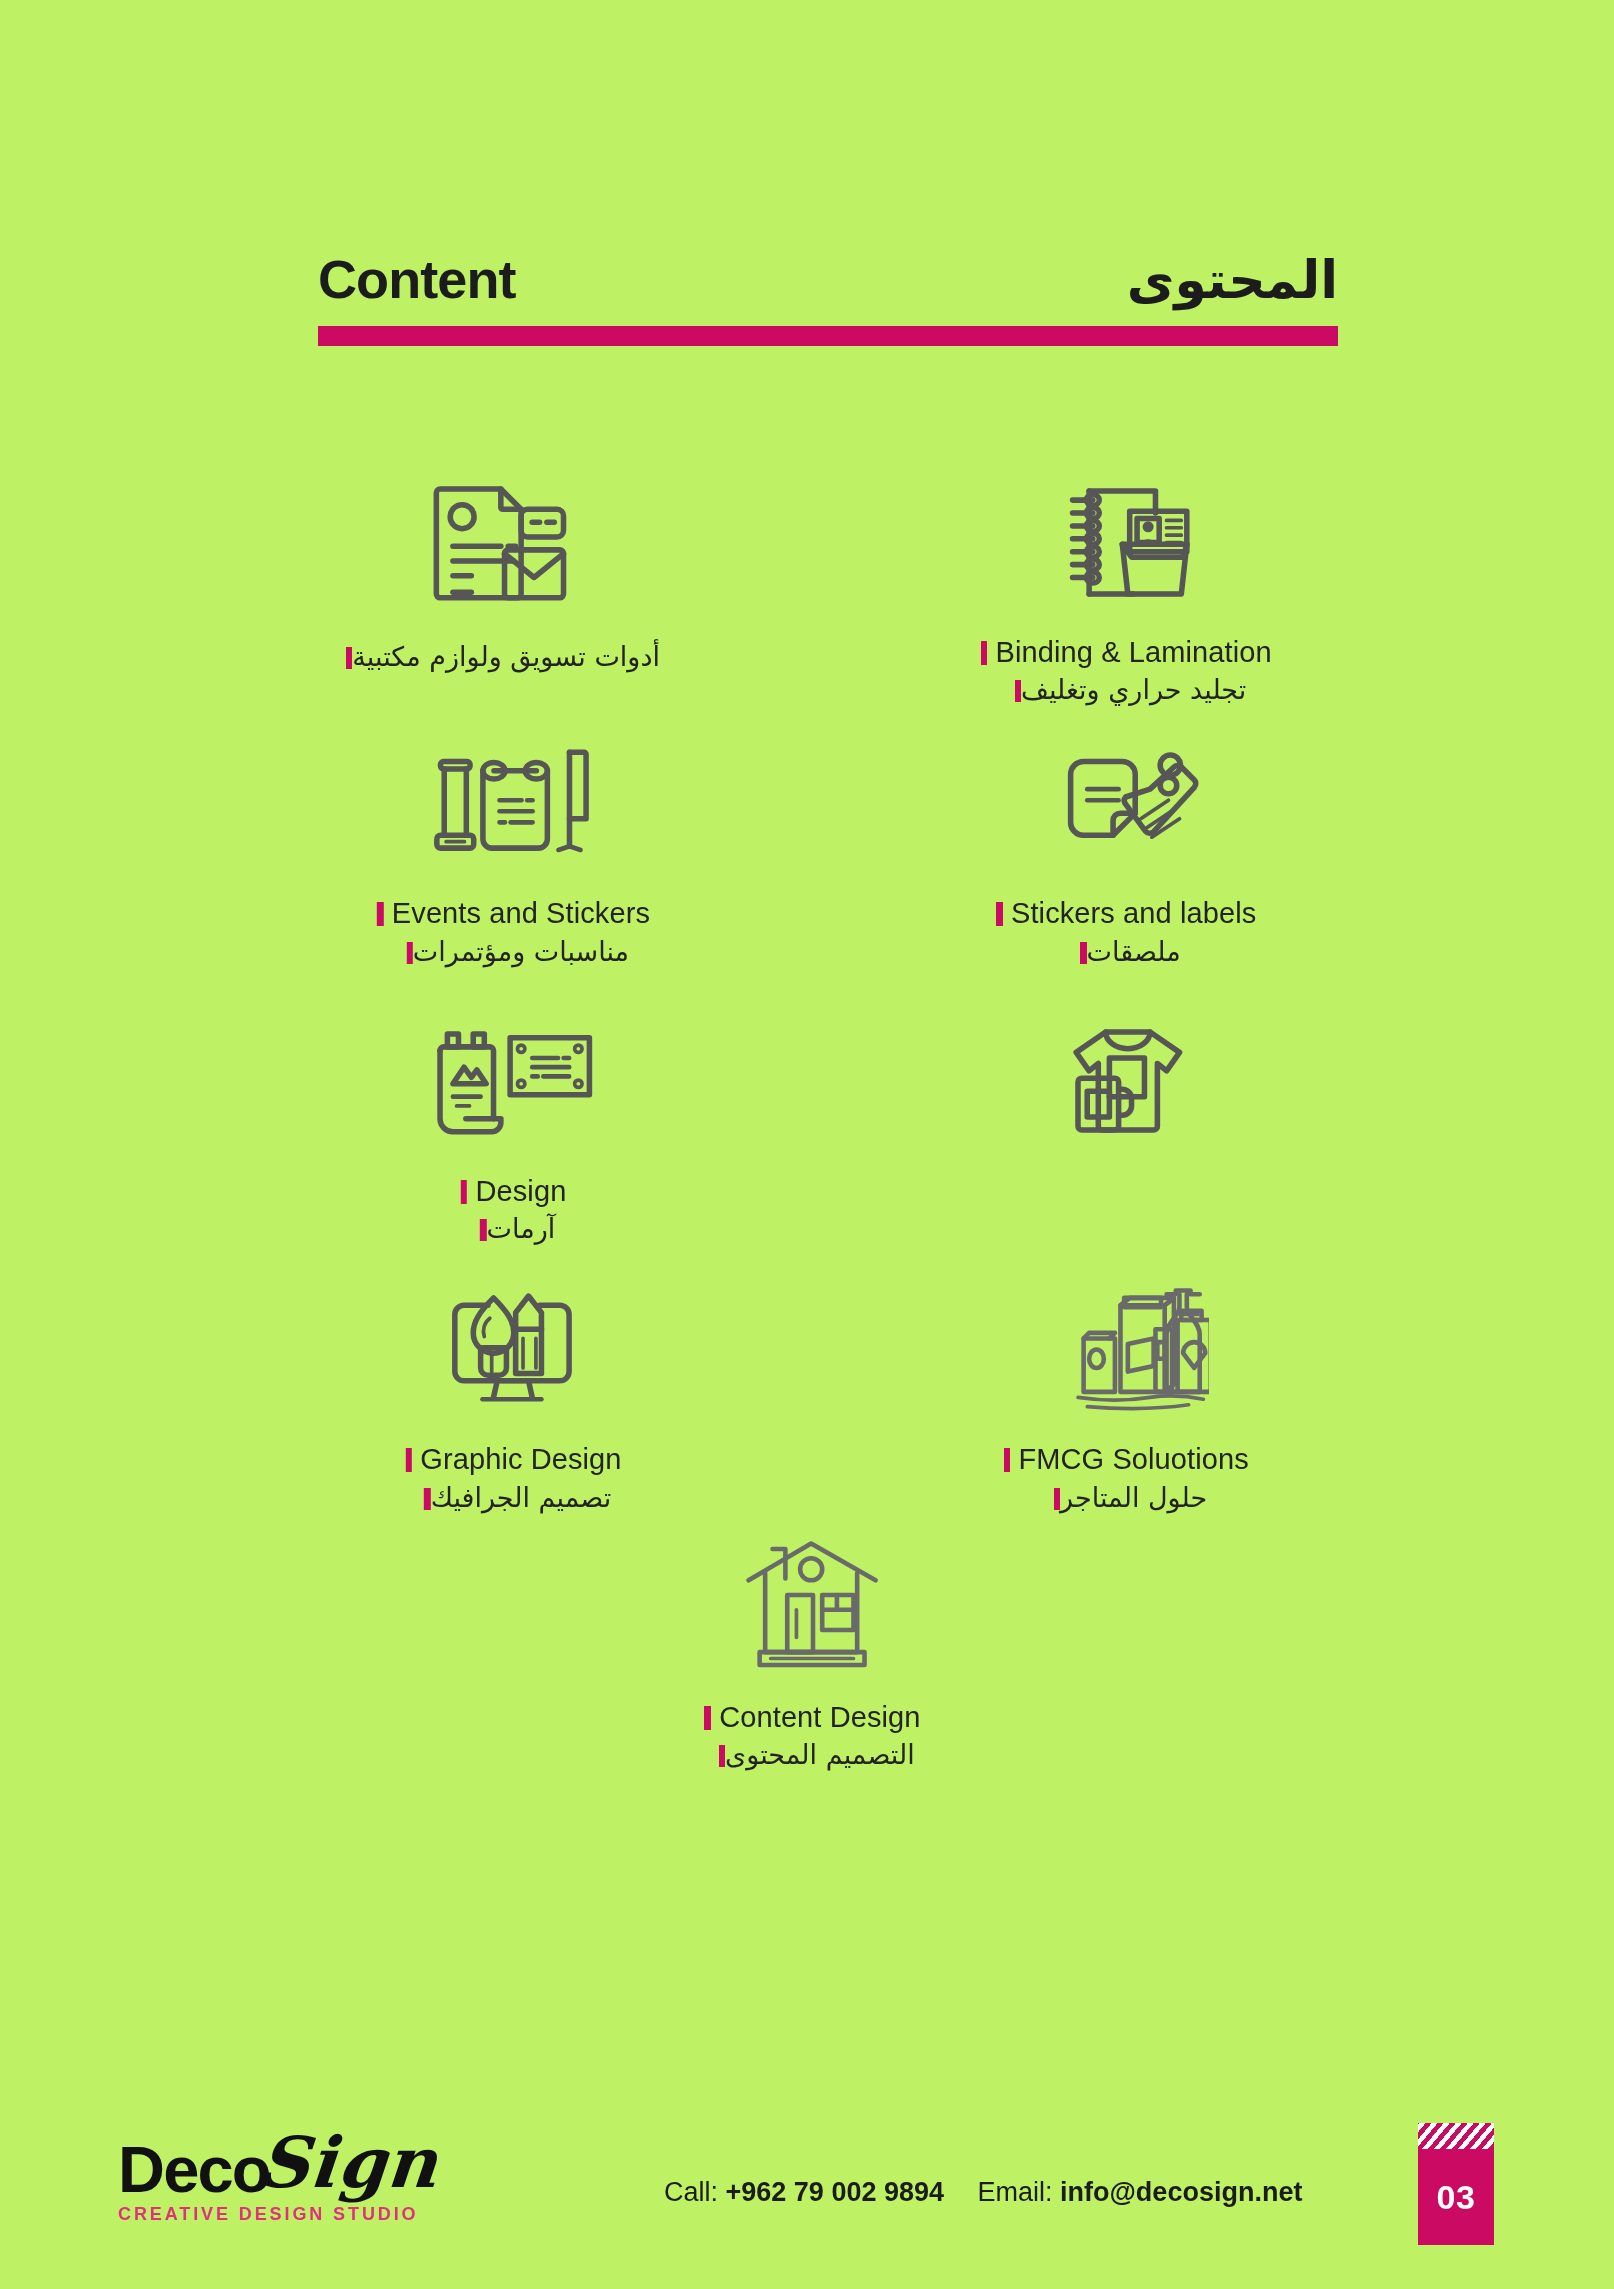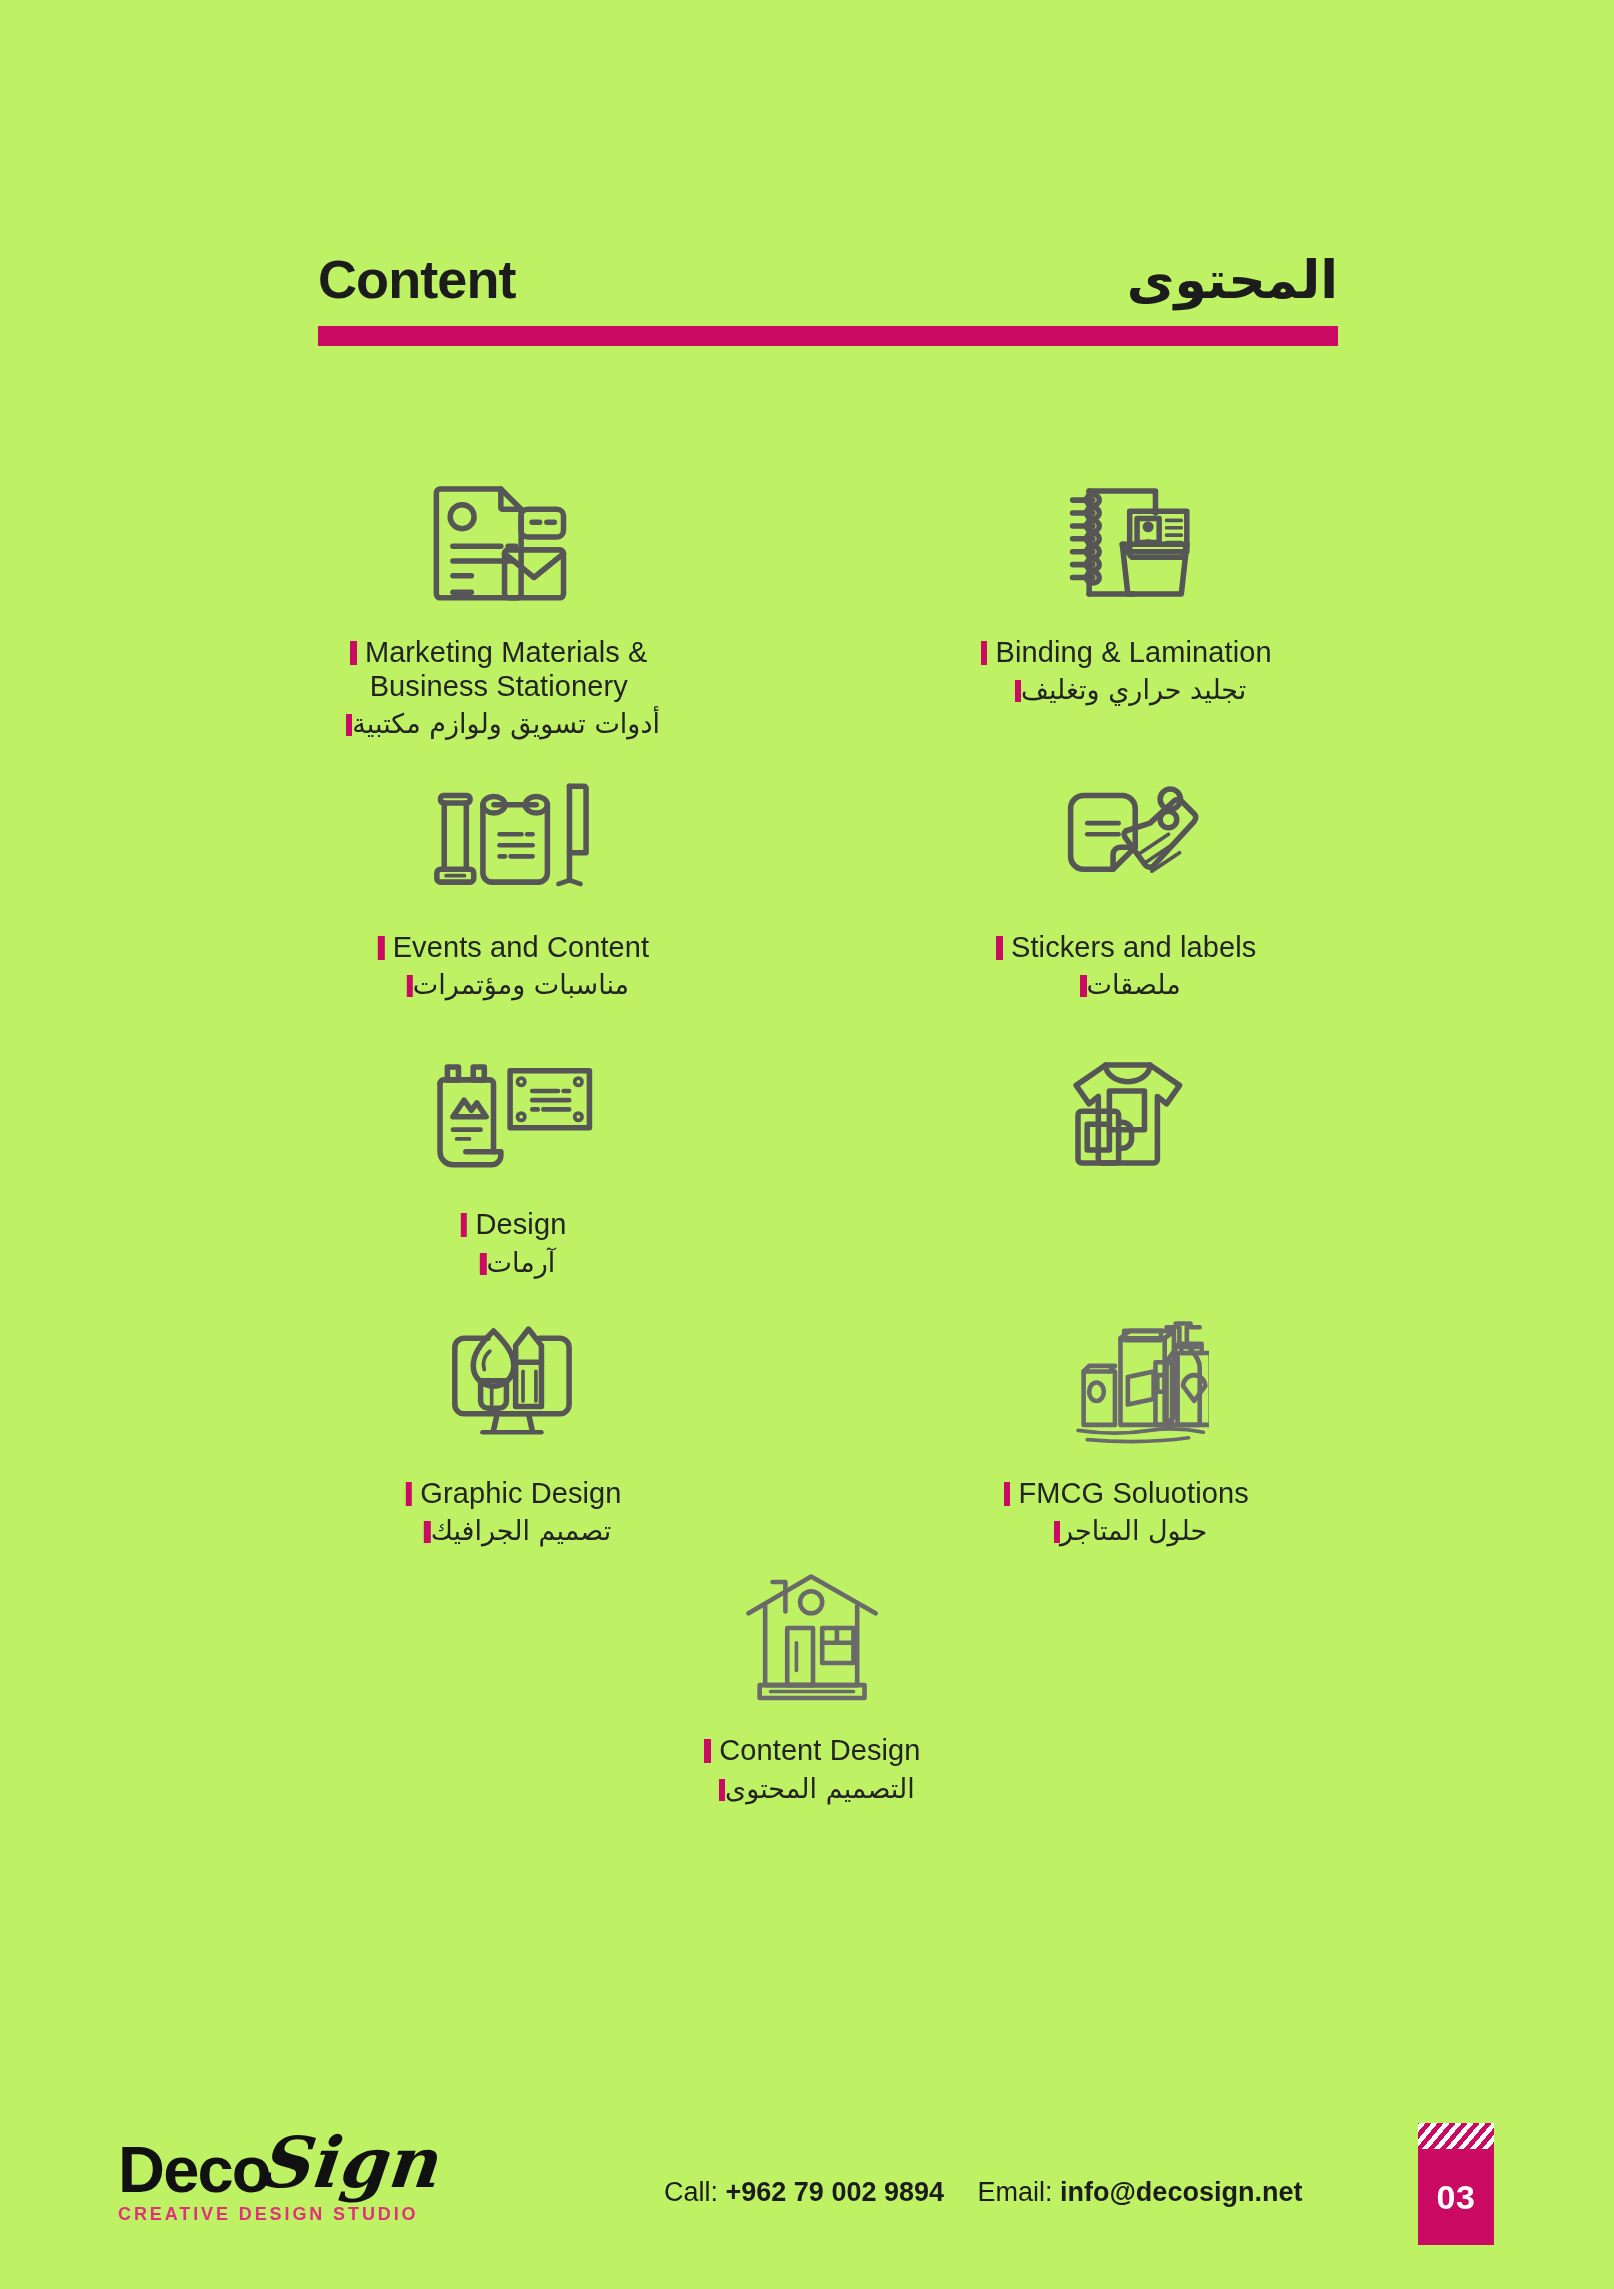--- a/index.html
+++ b/index.html
@@ -256,22 +256,20 @@
             <path d="M30 106 h20"></path>
             <path d="M30 124 h20"></path>
             <rect x="104" y="34" width="46" height="30" rx="7"></rect>
             <path d="M116 48 h8"></path>
             <path d="M132 48 h8"></path>
             <rect x="86" y="78" width="64" height="52" rx="4"></rect>
             <path d="M86 82 l32 26 l32 -26"></path>
           </svg>
         </div>
         <div class="labels">
-          <div class="label-en"><span class="bullet"></span><span>Marketing Materials  &amp;
-Business Stationery</span></div>
           <div class="label-ar"><span>أدوات تسويق ولوازم مكتبية</span><span class="bullet-ar"></span></div>
         </div>
       </div>
 
       <div class="cell">
         <div class="icon-box">
           <svg width="148" height="129" viewBox="0 0 160 140" fill="none" stroke="#565656" stroke-width="6" stroke-linecap="round" stroke-linejoin="round">
             <path d="M40 14 H112 v24"></path>
             <path d="M40 126 H88"></path>
             <path d="M40 14 V126"></path>
@@ -314,21 +312,21 @@
             <path d="M62 30 V104 a10 10 0 0 0 10 10 h50 a10 10 0 0 0 10 -10 V30"></path>
             <path d="M80 62 h24 M110 62 h6" stroke-width="5"></path>
             <path d="M80 74 h36" stroke-width="5"></path>
             <path d="M80 86 h6 M92 86 h24" stroke-width="5"></path>
             <path d="M156 10 V112"></path>
             <path d="M156 10 h16 a2 2 0 0 1 2 2 v70 h-18"></path>
             <path d="M144 116 l12 -4 l12 4" stroke-width="5"></path>
           </svg>
         </div>
         <div class="labels">
-          <div class="label-en"><span class="bullet"></span><span>Events and Content</span></div>
+          <div class="label-en"><span class="bullet"></span><span>Events and Stickers</span></div>
           <div class="label-ar"><span>مناسبات ومؤتمرات</span><span class="bullet-ar"></span></div>
         </div>
       </div>
 
       <div class="cell">
         <div class="icon-box">
           <svg width="148" height="120" viewBox="0 0 160 130" fill="none" stroke="#565656" stroke-width="6" stroke-linecap="round" stroke-linejoin="round">
             <path d="M20 34 a14 14 0 0 1 14 -14 h42 a14 14 0 0 1 14 14 v42 l-24 24 H34 a14 14 0 0 1 -14 -14 z"></path>
             <path d="M90 76 h-16 a8 8 0 0 0 -8 8 v16"></path>
             <path d="M38 50 h34" stroke-width="5"></path>

